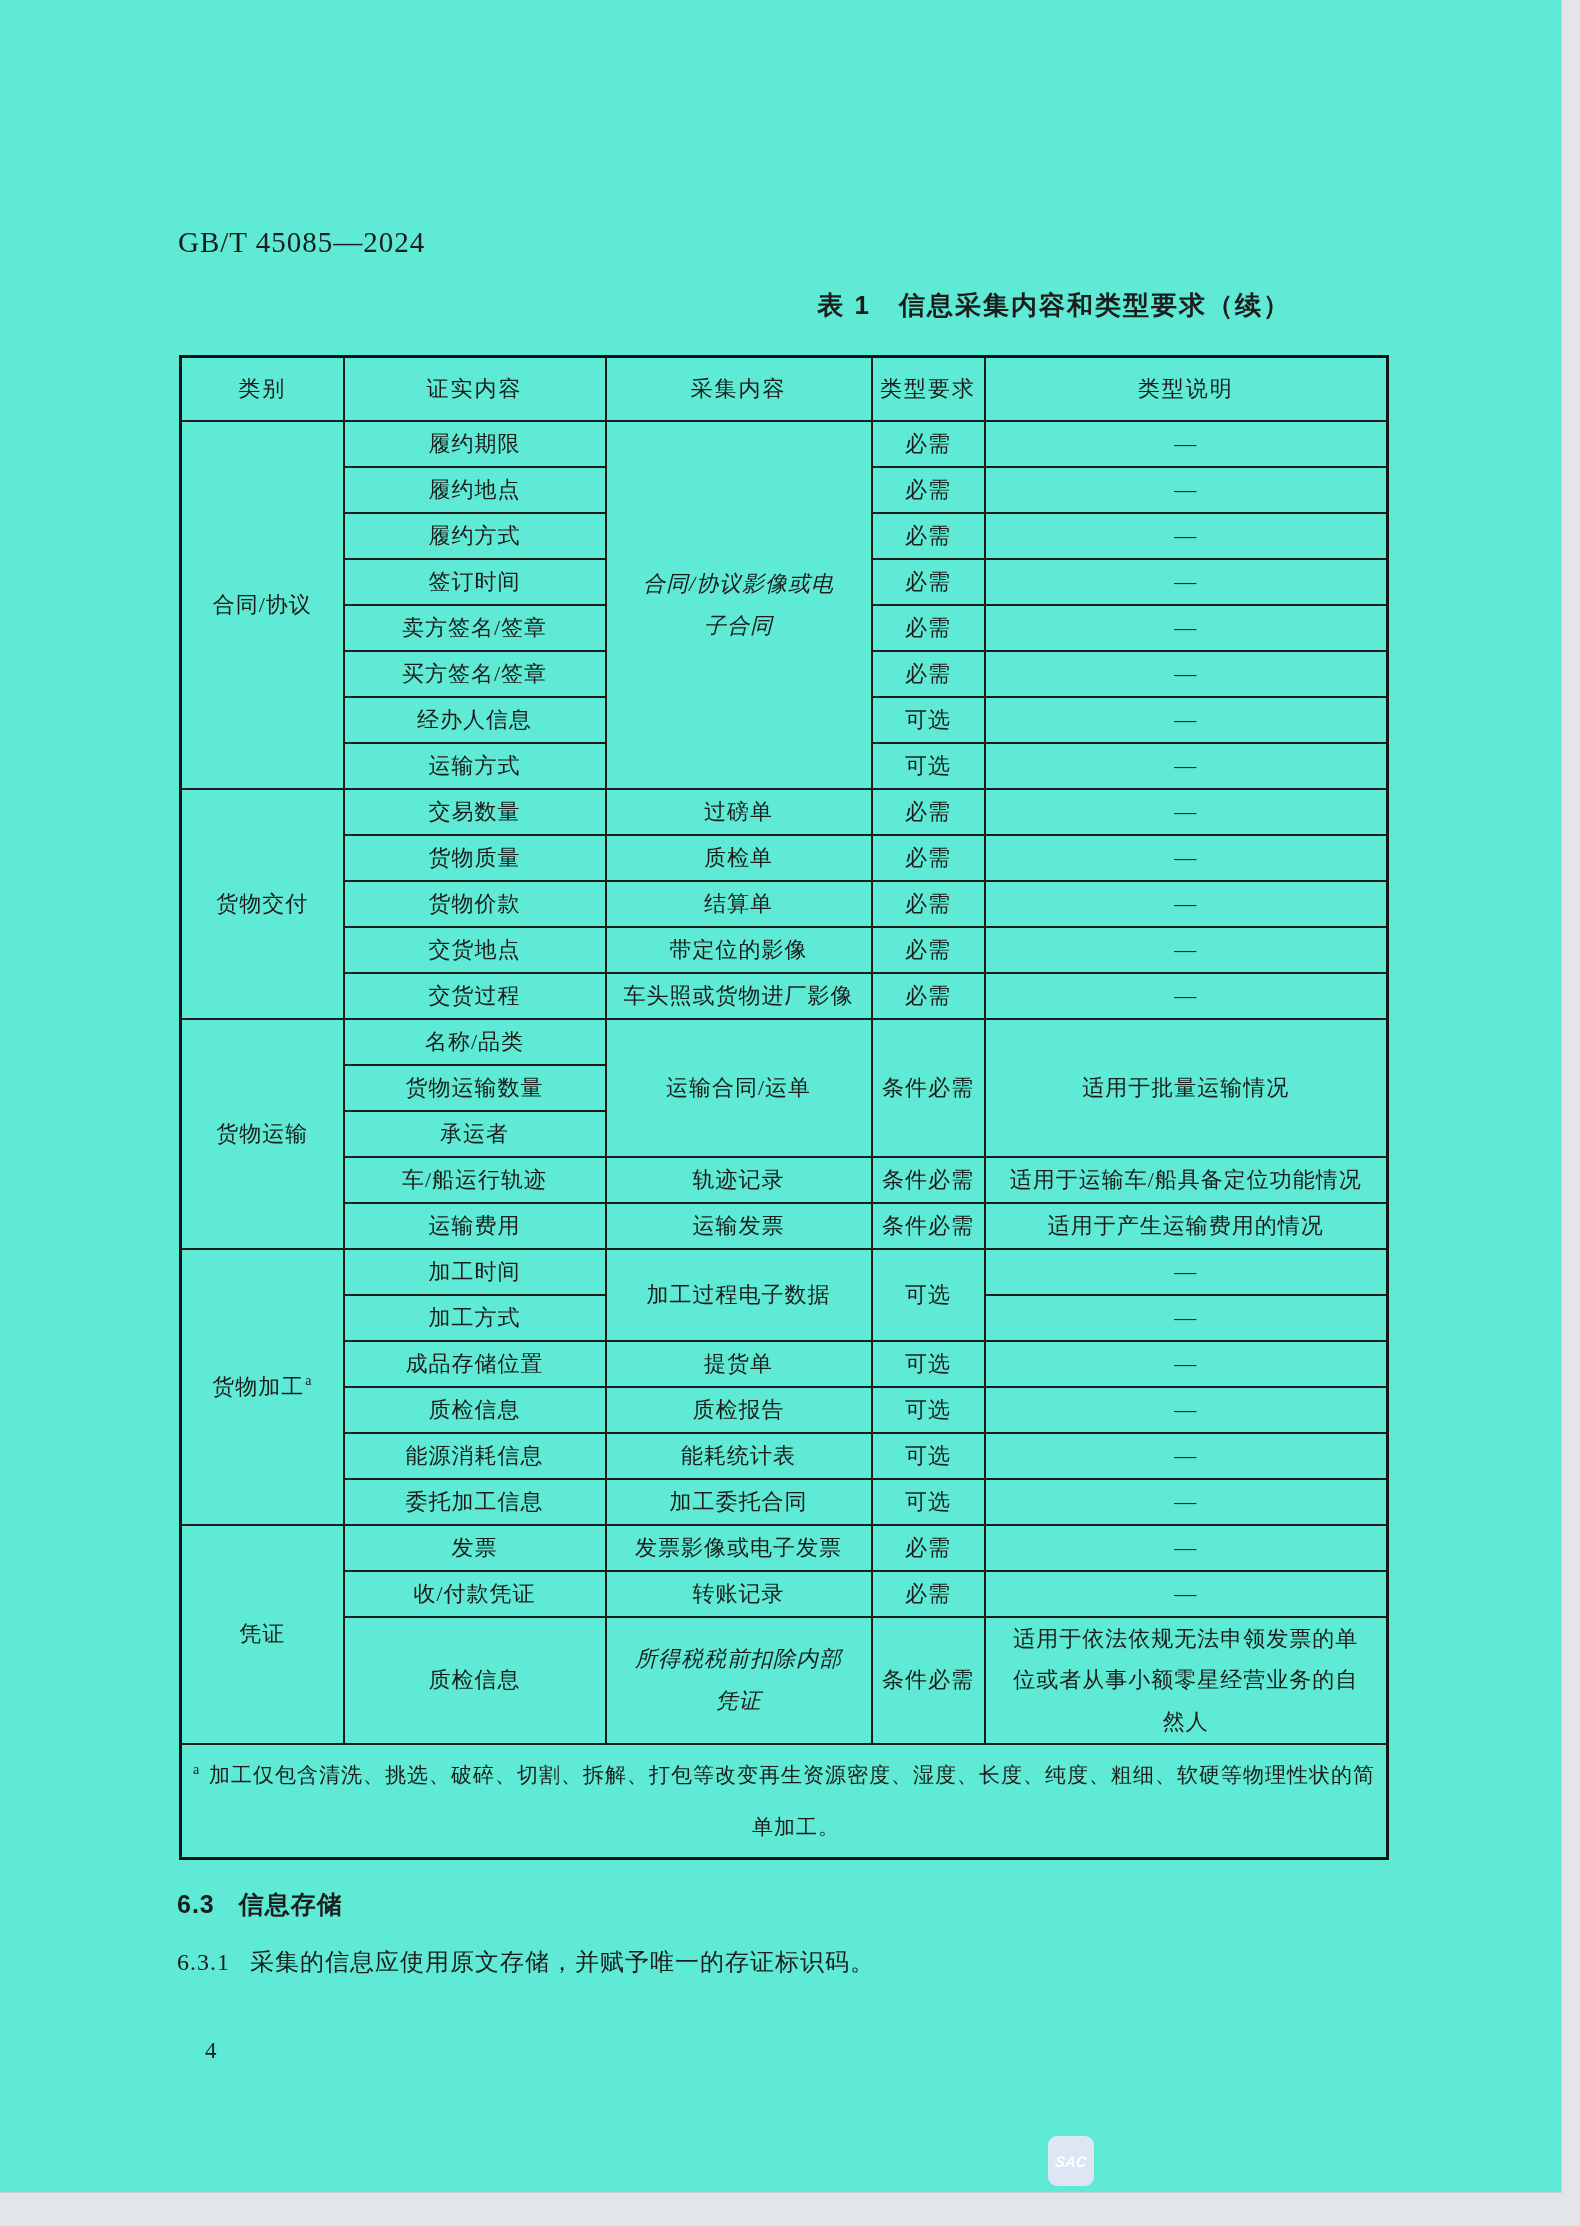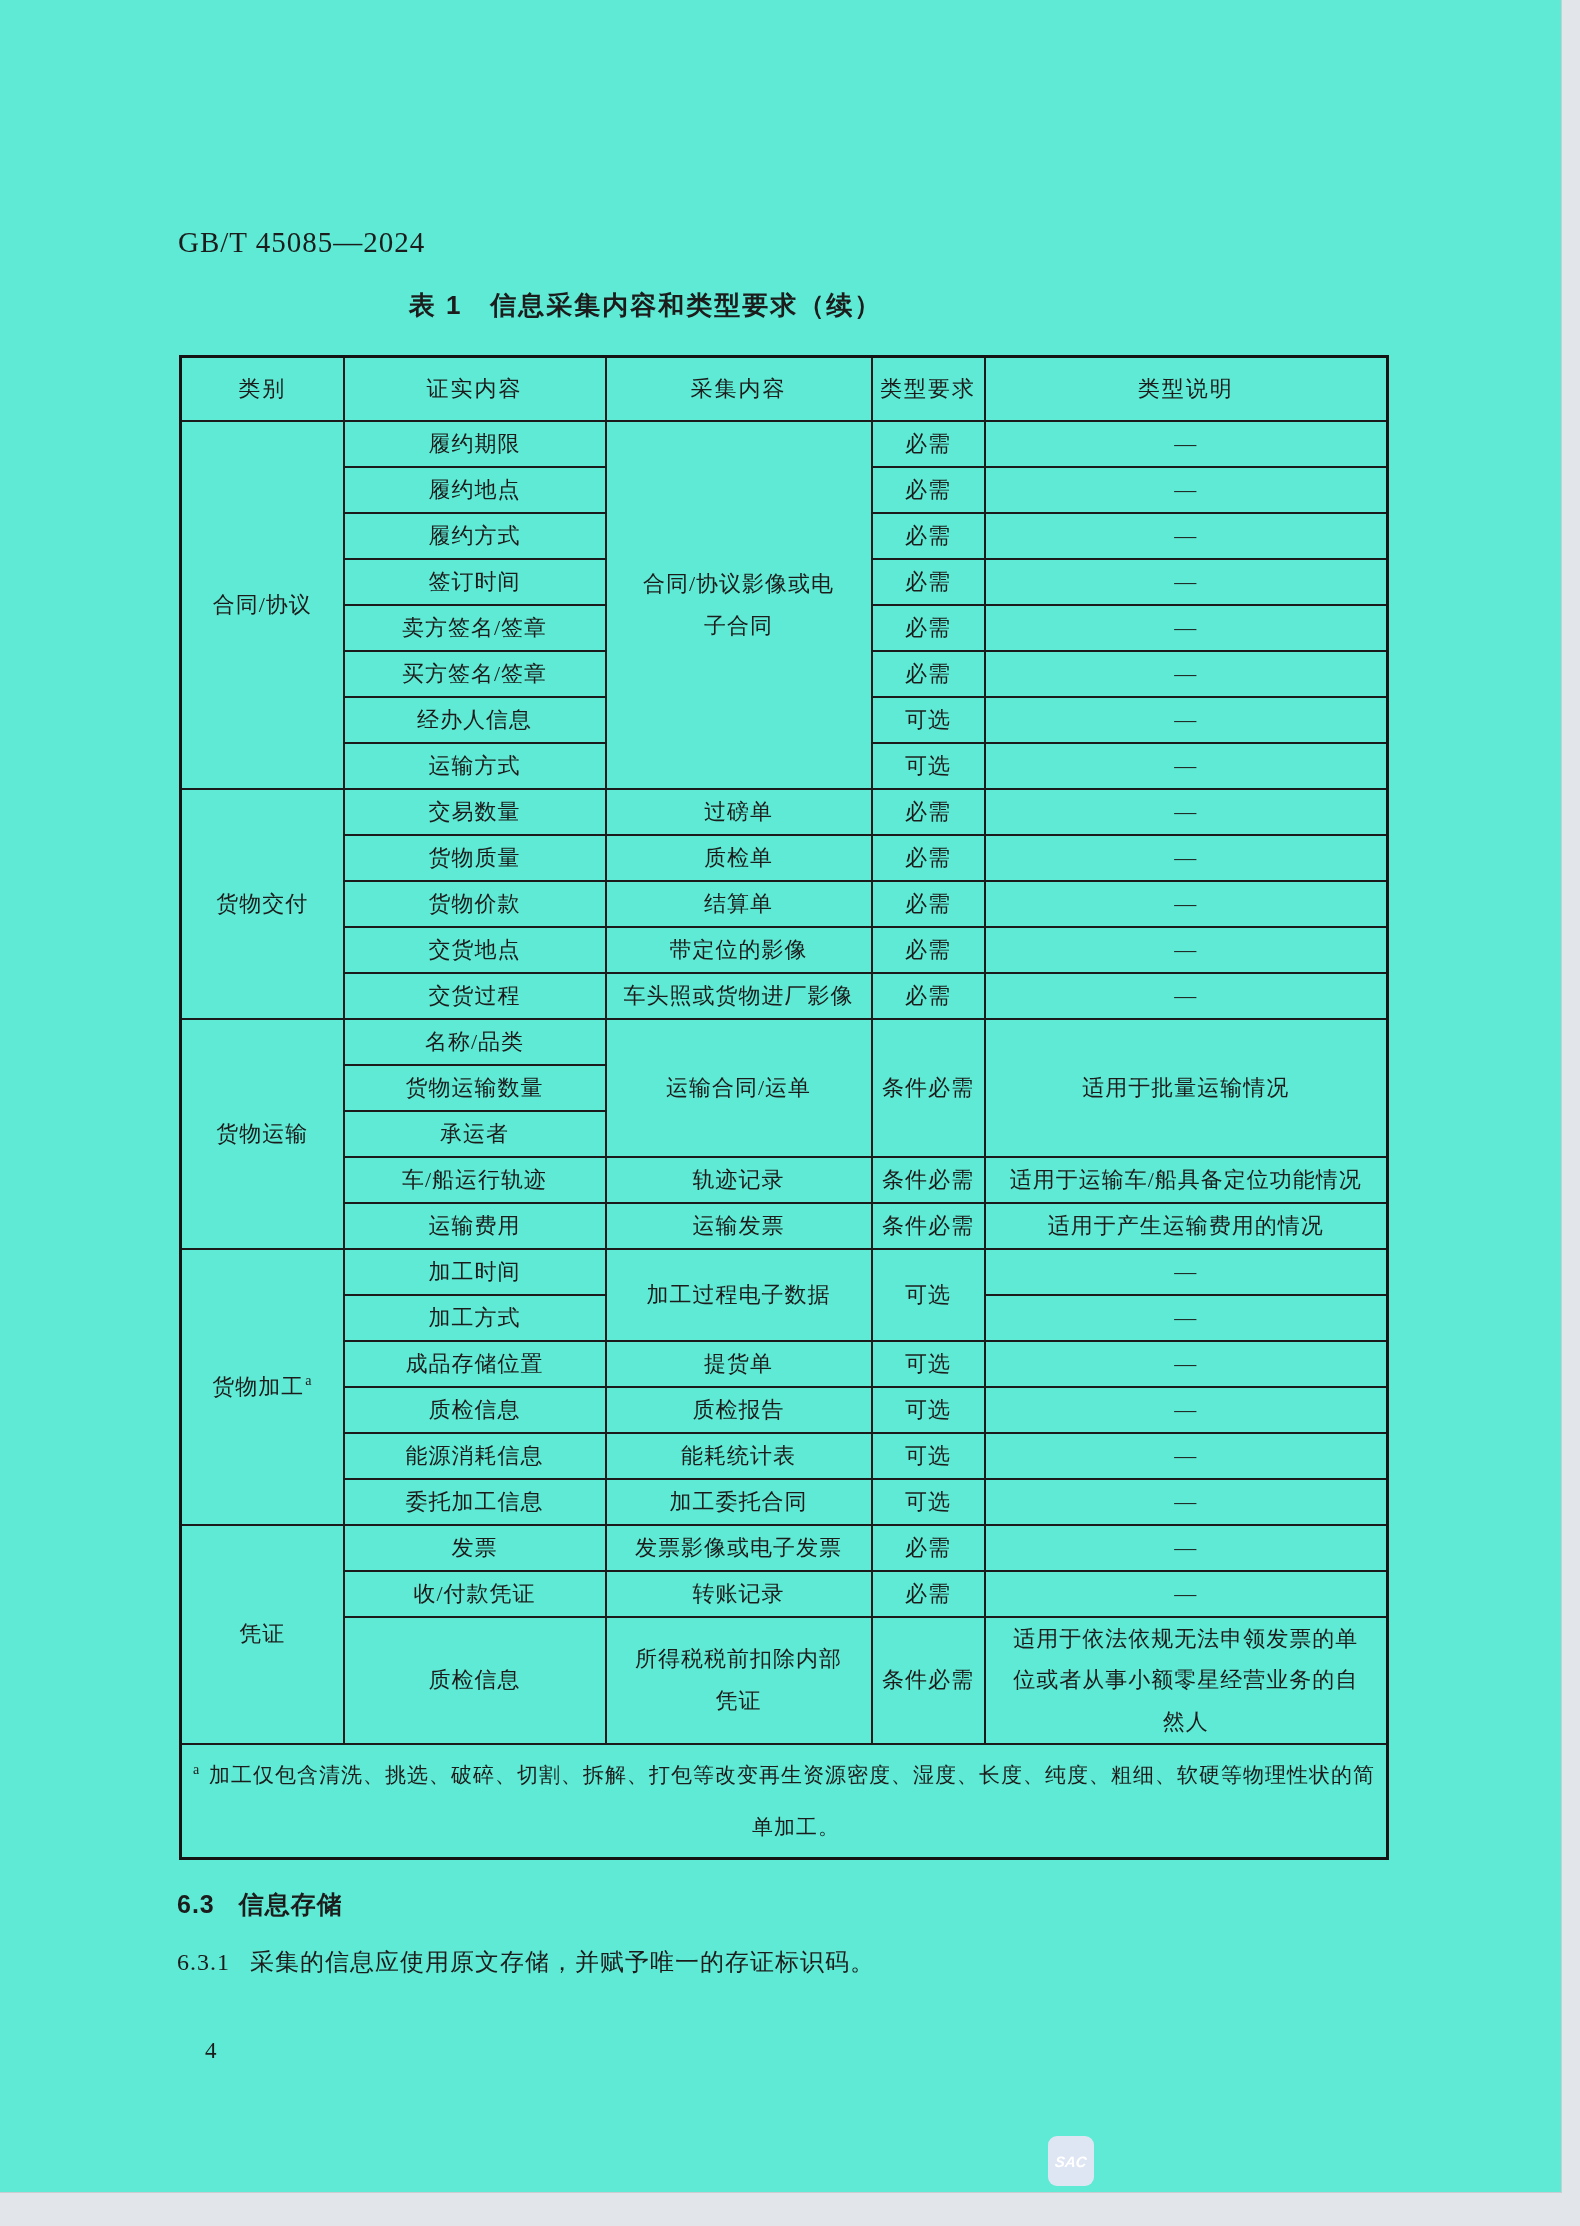--- a/index.html
+++ b/index.html
@@ -14,42 +14,42 @@
     background:#5eead4;
     border-right:1px solid #c9cdd4;
     border-bottom:1px solid #c9cdd4;
   }
   .doc-code{
     position:absolute;left:178px;top:226px;
     font-size:29px;letter-spacing:1px;
   }
   .table-title{
     position:absolute;left:0;top:288px;width:1291px;
-    text-align:center;
+    text-align:right;
     font-family:"Liberation Sans","DejaVu Sans",sans-serif;
     font-weight:bold;font-size:26px;letter-spacing:2px;
   }
   table.std{
     position:absolute;left:179px;top:355px;width:1207px;
     border-collapse:collapse;table-layout:fixed;
     border:3px solid #141414;
   }
   .std th,.std td{
     border:2px solid #1b1b1b;
     text-align:center;vertical-align:middle;
     font-size:22px;line-height:1.9;
     padding:0 6px;font-weight:normal;
     letter-spacing:1px;overflow:hidden;
   }
   .std th{letter-spacing:2px;padding:0 2px;}
   .std thead tr{height:64px;}
   .std tr{height:46px;}
   .std tr.tall{height:86px;}
   .std tr.foot{height:115px;}
-  .wrap210{width:212px;margin:0 auto;}
+  .wrap210{width:212px;margin:0 auto;font-style:italic;}
   .wrap360{width:362px;margin:0 auto;}
   .fncell{
     text-align:left;vertical-align:top;
     padding:14px 8px 0 50px;
   }
   .fn-inner{
     padding-left:24px;text-indent:-24px;
     line-height:2.5;font-size:21px;letter-spacing:1px;
   }
   .fn-inner sup{margin-right:9px;}

